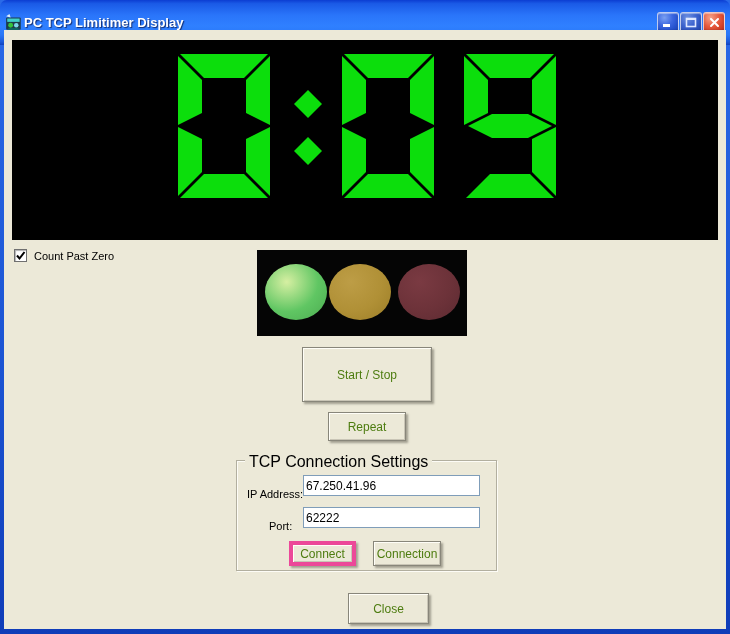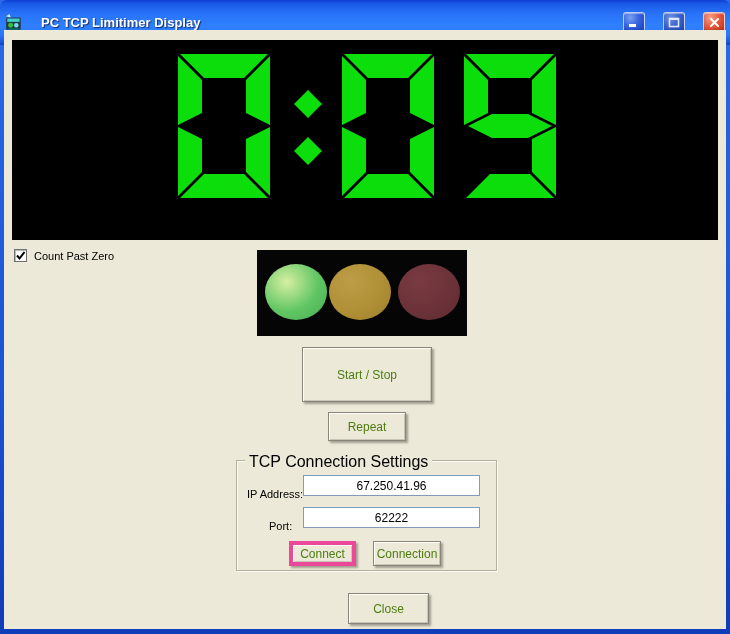--- a/index.html
+++ b/index.html
@@ -11,21 +11,21 @@
     background: linear-gradient(180deg,#2a6ae8 0%, #1b53d2 60%, #0f3cb8 100%);
     overflow:hidden;
   }
 
   
   .titlebar {
     position:absolute; top:0; left:0; right:0; height:45px;
     border-radius:7px 7px 0 0;
     background: linear-gradient(180deg,#0c3dd2 0%, #1a5ae6 8%, #2a75fa 34%,
                 #2f80ff 58%, #2977f7 78%, #1c5cdc 92%, #1243bd 100%);
-    display:flex; align-items:center; padding:16px 5px; gap:18px;
+    display:flex; align-items:center; padding:16px 5px; gap:1px;
   }
   .title-text {
     flex:1; color:#fff; font-weight:bold; font-size:13px;
     text-shadow:1px 1px 1px rgba(0,0,40,.65); white-space:nowrap; overflow:hidden;
   }
   .app-icon { width:18px; height:18px; flex:0 0 auto; }
   .wb {
     width:22px; height:21px; border-radius:3px; border:1px solid rgba(255,255,255,.7);
     display:flex; align-items:center; justify-content:center; padding:0;
     box-shadow: inset 0 1px 1px rgba(255,255,255,.45), inset 0 -2px 2px rgba(0,0,60,.25);
@@ -76,21 +76,21 @@
   .groupbox-legend {
     position:absolute; top:-8px; left:8px; background:#ECE9D8; padding:0 4px;
     font-size:16px; color:#000; white-space:nowrap;
   }
   .field-label { position:absolute; font-size:11px; color:#000; white-space:nowrap; }
   .lbl-ip   { left:10px; top:27px; }
   .lbl-port { left:32px; top:59px; }
   .textbox {
     position:absolute; left:66px; width:177px; height:21px;
     border:1px solid #7F9DB9; background:#fff; font-family:"Liberation Sans", sans-serif;
-    font-size:12px; color:#000; padding:1px 2px;text-align:center;
+    font-size:12px; color:#000; padding:1px 2px;
   }
   .tb-ip   { top:14px; }
   .tb-port { top:46px; }
   .btn-connect    { left:52px;  top:80px; width:67px; height:25px; }
   .btn-disconnect { left:136px; top:80px; width:68px; height:25px; }
 </style>
 </head>
 <body>
 
 <div class="window">

